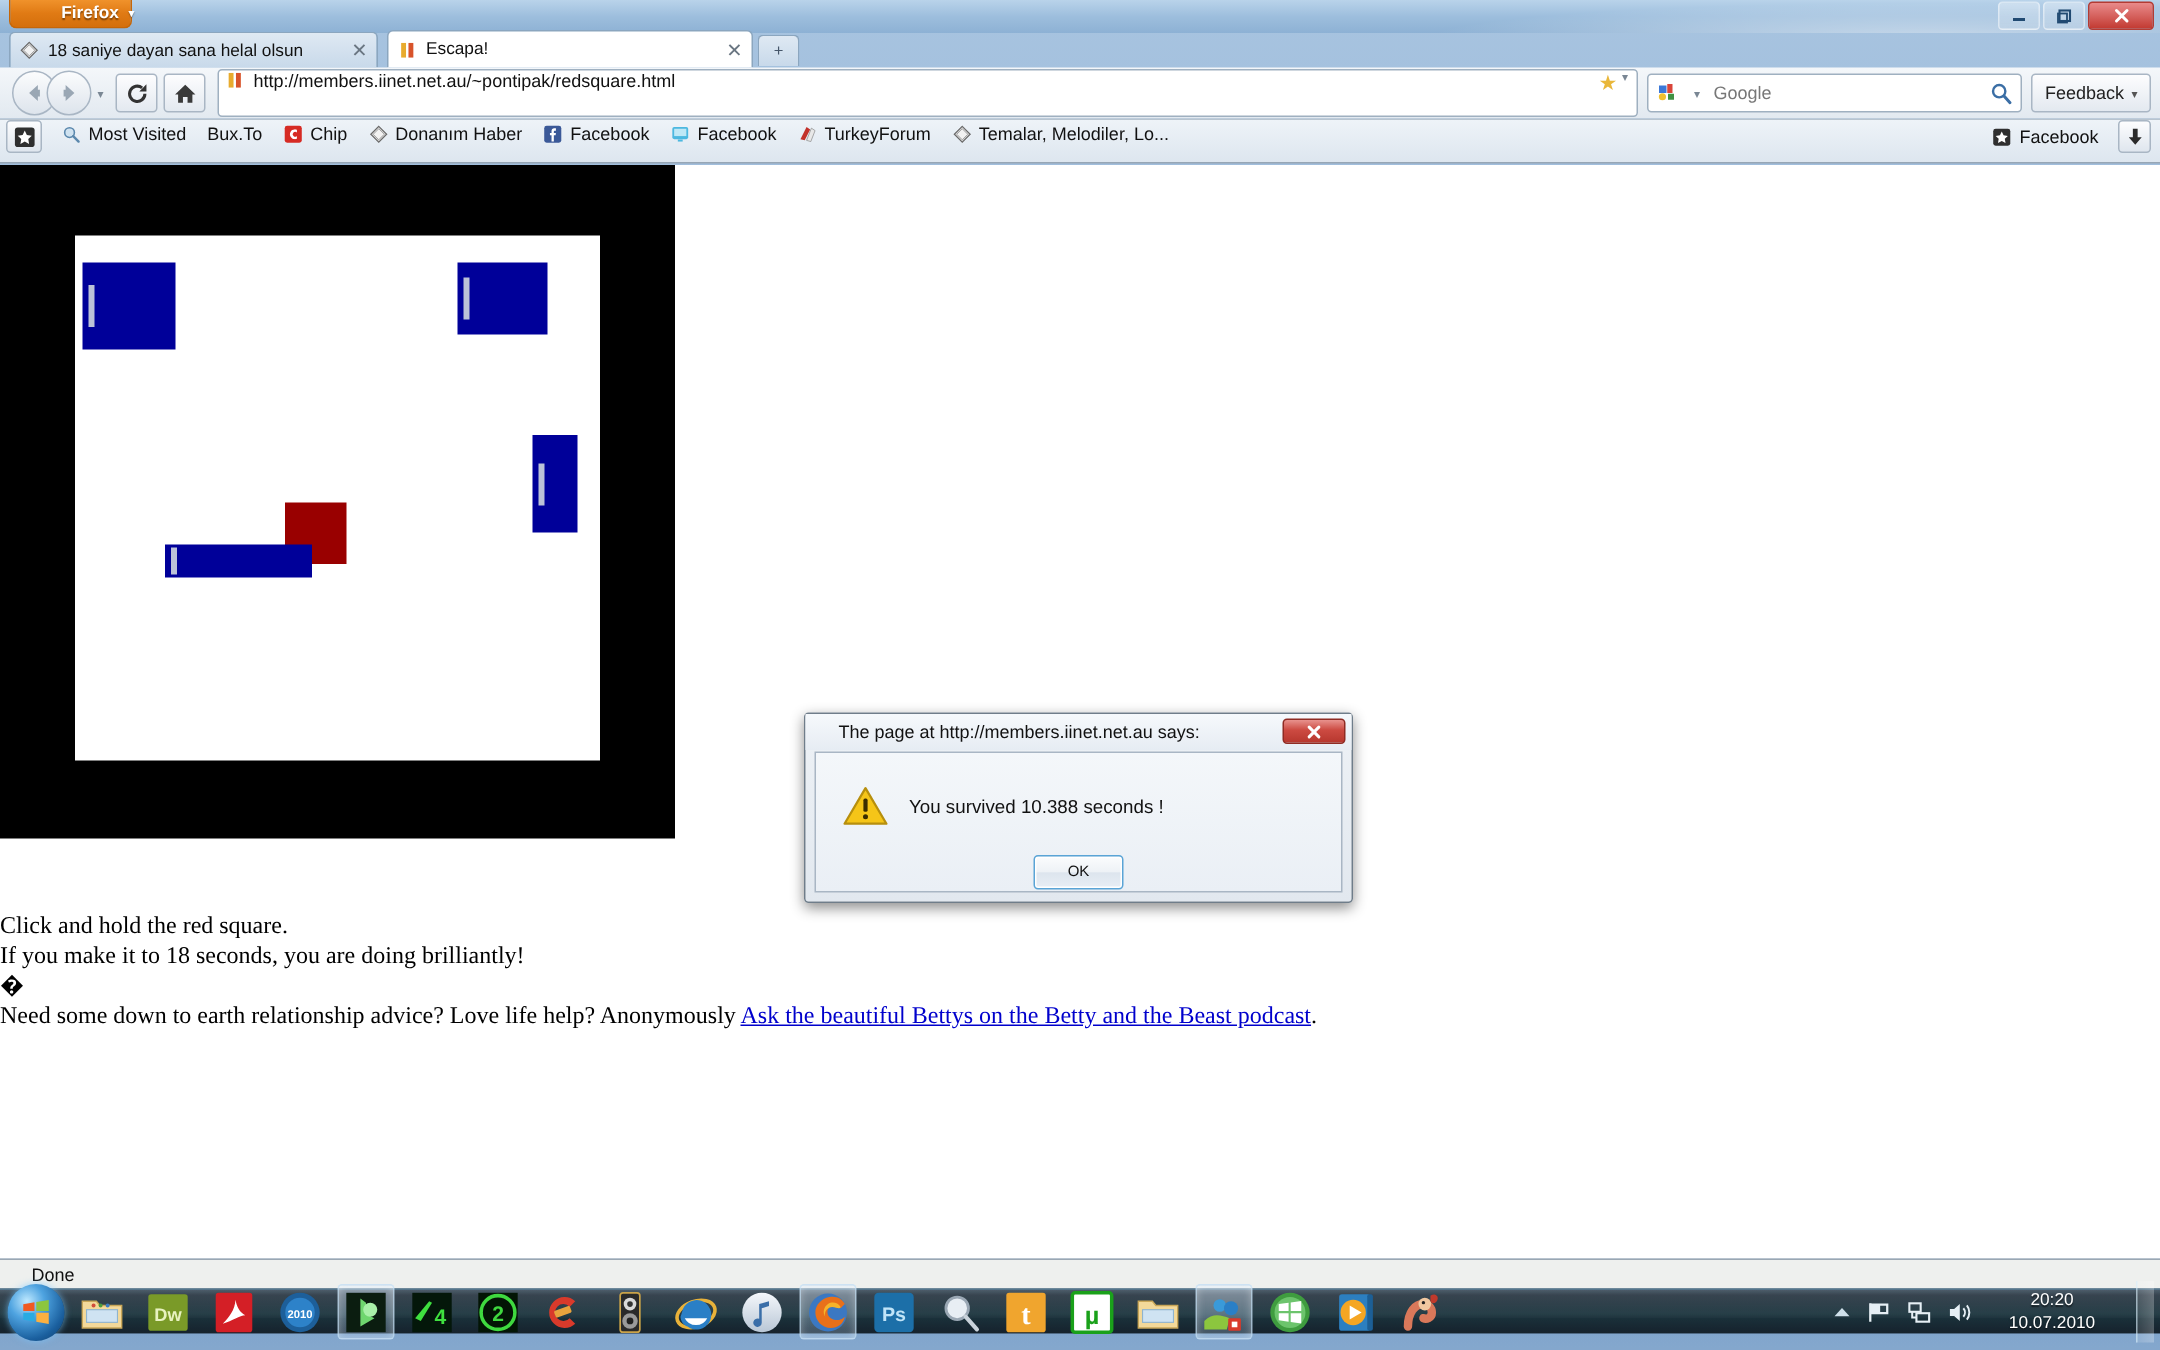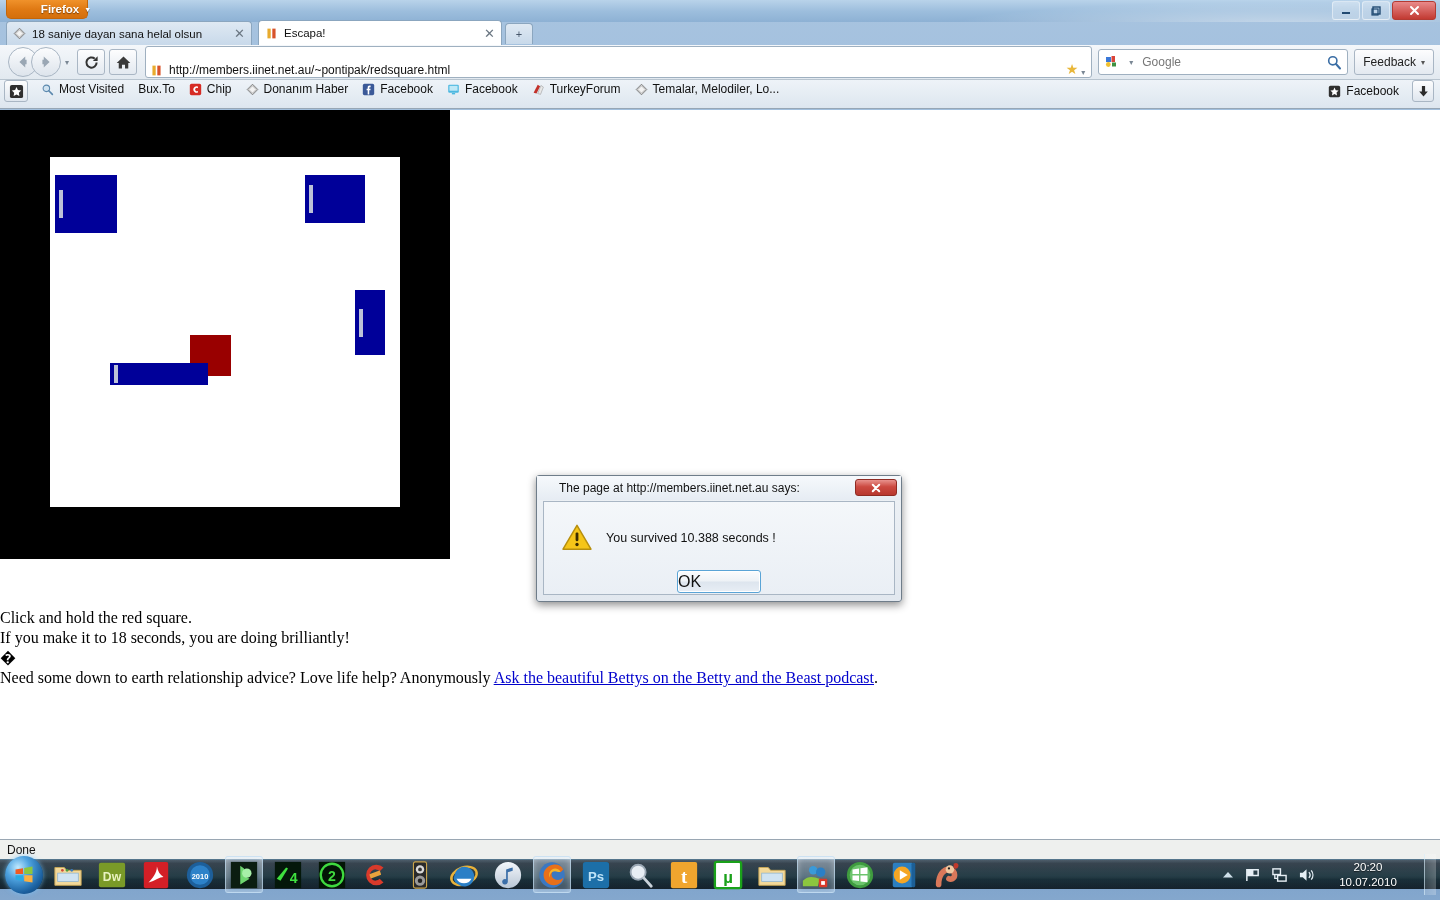--- a/index.html
+++ b/index.html
@@ -99,21 +99,21 @@
   .navbtn-sq {
     width: 28px; height: 26px; border-radius: 3px; margin-left: 4px;
     background: linear-gradient(to bottom, #fdfdfe, #e3e9f0);
     border: 1px solid #a9b6c4;
     display:flex; align-items:center; justify-content:center;
     color: #333;
   }
   #urlbar {
     flex: 1; height: 32px; margin: 0 6px 0 8px;
     background:#fff; border: 1px solid #9fb0c0; border-radius: 3px;
-    display:flex; align-items:flex-end; padding: 0 4px; gap: 6px;
+    display:flex; align-items:flex-start; padding: 0 4px; gap: 6px;
     position: relative;
   }
   #urlbar .url-text { font-size: 12px; color: #111; flex:1; overflow:hidden; white-space:nowrap; }
   #urlbar .star { color: #e9b73a; font-size: 14px; }
   #urlbar .star-caret { color:#7a8794; font-size: 8px; margin-left:-3px; margin-right:2px;}
   #searchbar {
     width: 250px; height: 26px;
     background:#fff; border: 1px solid #9fb0c0; border-radius: 3px;
     display:flex; align-items:center; padding: 0 5px; gap: 5px;
   }
@@ -210,33 +210,33 @@
     position:absolute; left: 6px; top: 25px; right: 6px; bottom: 6px;
     background: linear-gradient(to bottom, #f4f7fa, #eaeff5);
     border: 1px solid #a9b6c4;
   }
   #dialog-msgrow {
     position: absolute; left: 18px; top: 22px; display:flex; align-items:center; gap: 14px;
   }
   #dialog-message { font-size: 12.5px; color: #111; }
   #dialog-ok {
     position: absolute; left: 50%; transform: translateX(-50%); top: 68px;
-    width: 84px; height: 23px;
+    width: 60px; height: 23px;
     background: linear-gradient(to bottom, #fbfcfd 0%, #eef2f6 48%, #dde5ee 52%, #e8eef5 100%);
     border: 1px solid #5aa4d6; border-radius: 3px;
     box-shadow: inset 0 0 0 1px #fff;
-    display:flex; align-items:center; justify-content:flex-start;
-    font-size: 16px; color: #111;
+    display:flex; align-items:center; justify-content:center;
+    font-size: 10px; color: #111;
   }
 
   
   #statusbar {
     position:absolute; left:0; top: 839px; width: 1440px; height: 20px;
     background: #eef0ee; border-top: 1px solid #9aa7b3;
-    display:flex; align-items:center; padding-left: 7px;
+    display:flex; align-items:center; padding-left: 21px;
     font-size: 12px; color: #111;
   }
 
   
   #taskbar {
     position: absolute; left: 0; top: 859px; width: 1440px; height: 30px;
     background: linear-gradient(to bottom, rgba(30,48,62,0.92) 0%, rgba(16,30,42,0.96) 12%, rgba(24,48,56,0.95) 55%, rgba(14,26,36,0.98) 100%);
     border-top: 1px solid rgba(140,190,220,0.55);
     display: flex; align-items: center;
   }

